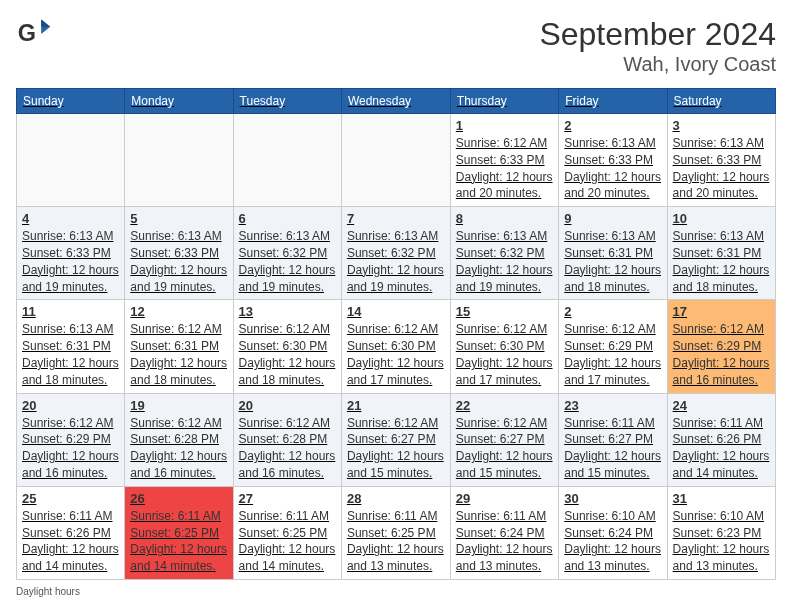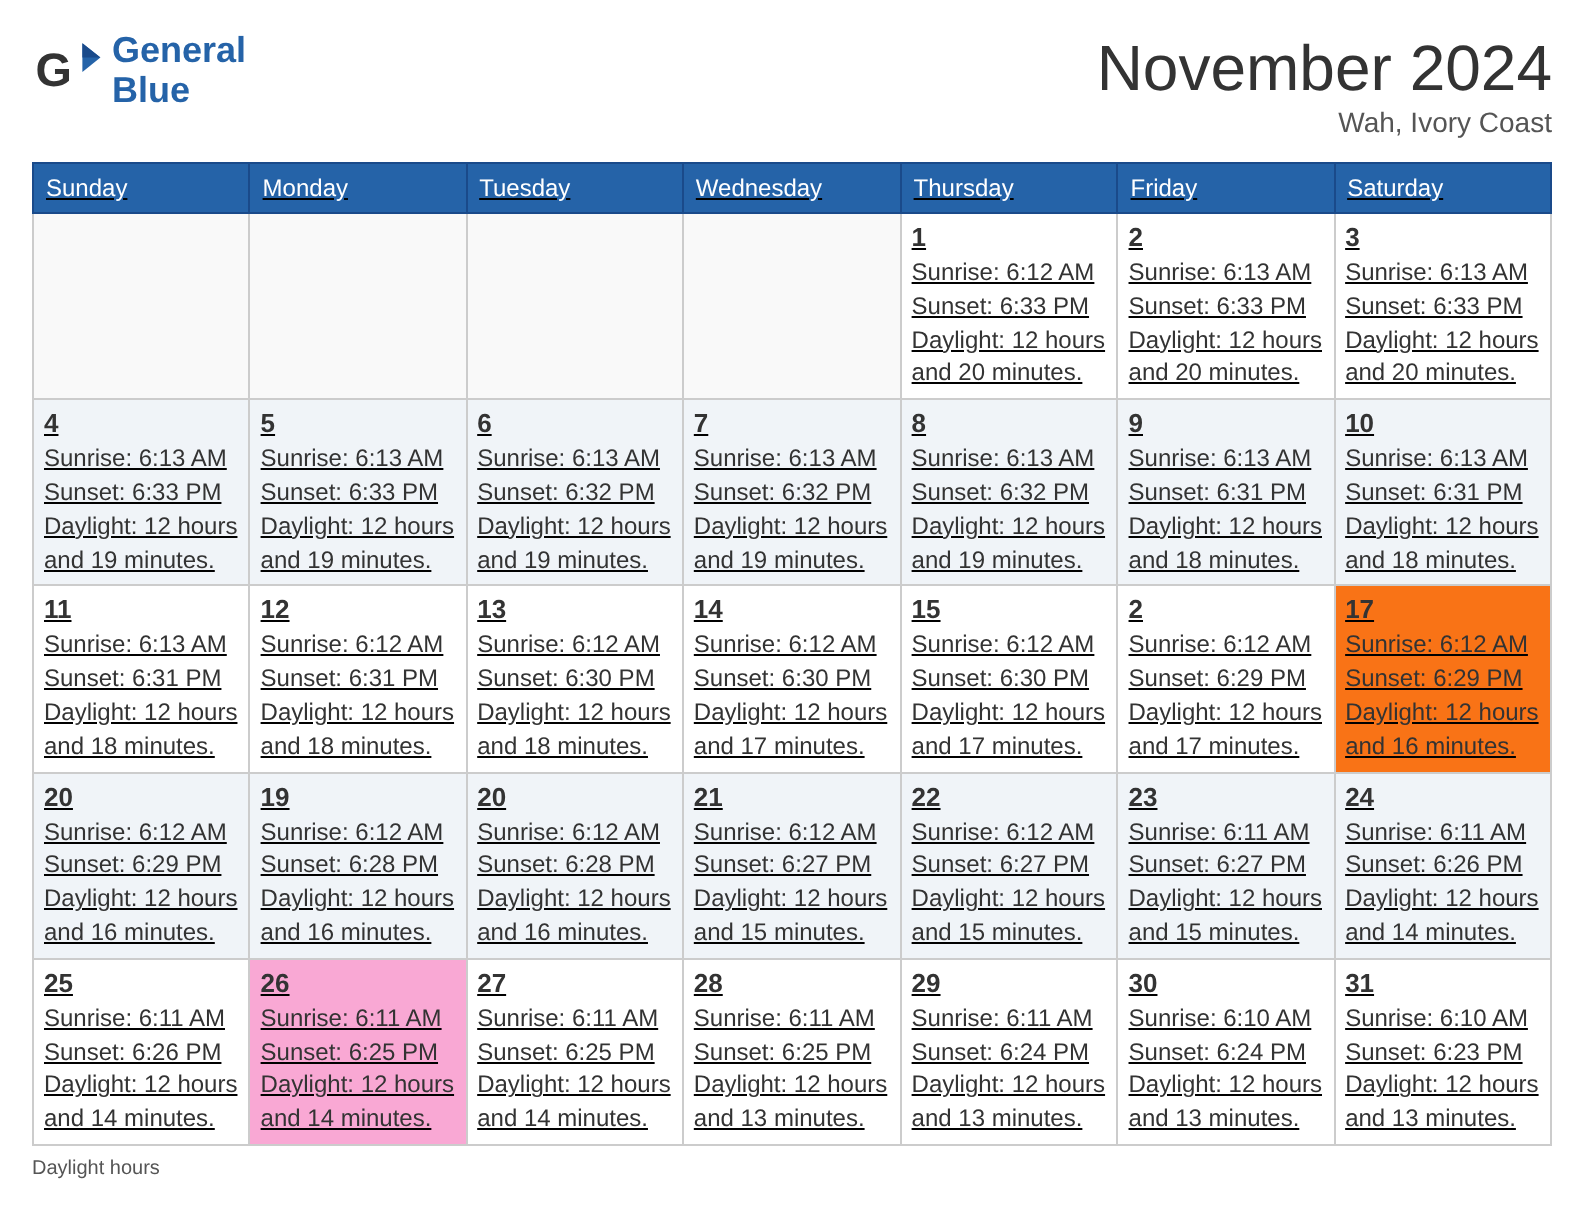--- a/index.html
+++ b/index.html
@@ -32,21 +32,21 @@
       width: 36px;
       height: 36px;
     }
     .title-area { text-align: right; }
     .month-year {
       font-size: 32px;
       font-weight: normal;
       color: #333;
     }
     .location {
-      font-size: 14px;
+      font-size: 20px;
       color: #555;
     }
     .calendar {
       width: 100%;
       border-collapse: collapse;
       font-size: 10.5px;
       text-decoration: underline;
     }
     .calendar th {
       background: #2563a8;
@@ -86,27 +86,23 @@
 <div class="header">
   <div class="logo">
     <svg class="logo-icon" viewBox="0 0 40 40">
       <rect x="0" y="0" width="40" height="40" fill="white"></rect>
 
       <text x="2" y="28" font-size="26" font-weight="bold" fill="#333" font-family="Arial">G</text>
 
       <polygon points="28,4 38,12 28,20" fill="#2563a8"></polygon>
       <polygon points="28,4 38,12 28,12" fill="#1a4a8a"></polygon>
     </svg>
-    <div style="display:flex;flex-direction:column;line-height:1.1;">
-      <span class="logo-text"><span>General</span></span>
-      <span class="logo-text" style="color:#2563a8;">Blue</span>
-    </div>
   </div>
   <div class="title-area">
-    <div class="month-year">November 2024</div>
+    <div class="month-year">September 2024</div>
     <div class="location">Wah, Ivory Coast</div>
   </div>
 </div>
 
 <table class="calendar">
   <thead>
     <tr>
 
     <th>Sunday</th>
         <th>Monday</th>
@@ -232,21 +228,21 @@
 Daylight: 12 hours
 and 17 minutes.</div>
         </td>
         <td style="background: rgb(255, 255, 255);">
           <div class="day-number">2</div>
           <div class="day-info" style="white-space: pre-line;">Sunrise: 6:12 AM
 Sunset: 6:29 PM
 Daylight: 12 hours
 and 17 minutes.</div>
         </td>
-        <td style="background: #f97316;">
+        <td style="background: #fdba74;">
           <div class="day-number">17</div>
           <div class="day-info" style="white-space: pre-line;">Sunrise: 6:12 AM
 Sunset: 6:29 PM
 Daylight: 12 hours
 and 16 minutes.</div>
         </td>
       </tr>
       <tr>
         <td style="background: rgb(240, 244, 248);">
           <div class="day-number">20</div>
@@ -299,21 +295,21 @@
         </td>
       </tr>
       <tr>
         <td style="background: rgb(255, 255, 255);">
           <div class="day-number">25</div>
           <div class="day-info" style="white-space: pre-line;">Sunrise: 6:11 AM
 Sunset: 6:26 PM
 Daylight: 12 hours
 and 14 minutes.</div>
         </td>
-        <td style="background: #f9a8d4;">
+        <td style="background: #ef4444;">
           <div class="day-number">26</div>
           <div class="day-info" style="white-space: pre-line;">Sunrise: 6:11 AM
 Sunset: 6:25 PM
 Daylight: 12 hours
 and 14 minutes.</div>
         </td>
         <td style="background: rgb(255, 255, 255);">
           <div class="day-number">27</div>
           <div class="day-info" style="white-space: pre-line;">Sunrise: 6:11 AM
 Sunset: 6:25 PM

